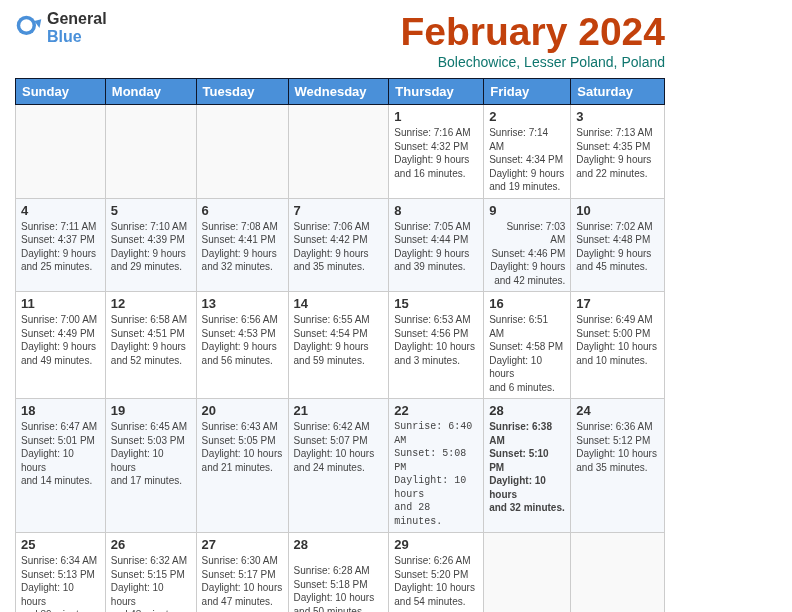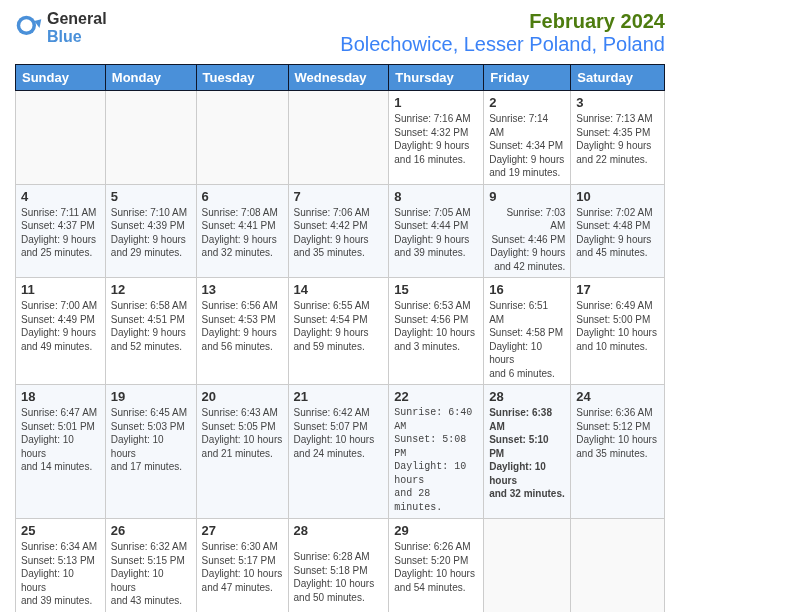--- a/index.html
+++ b/index.html
@@ -41,27 +41,27 @@
     }
     .logo-icon {
       width: 28px;
       height: 28px;
       margin-right: 4px;
     }
     .title-block {
       text-align: right;
     }
     .main-title {
-      font-size: 20px;
-      font-weight: bold;
-      color: #4d7c0f;
+      font-size: 39px;
+      font-weight: bold;
+      color: #c2410c;
     }
     .subtitle {
-      font-size: 20px;
-      color: #3b82f6;
+      font-size: 14px;
+      color: #0f766e;
       margin-left: 26px;
     }
     .calendar {
       width: 100%;
       border-collapse: collapse;
     }
     .calendar th {
       background-color: #4a90d9;
       color: #fff;
       text-align: left;

